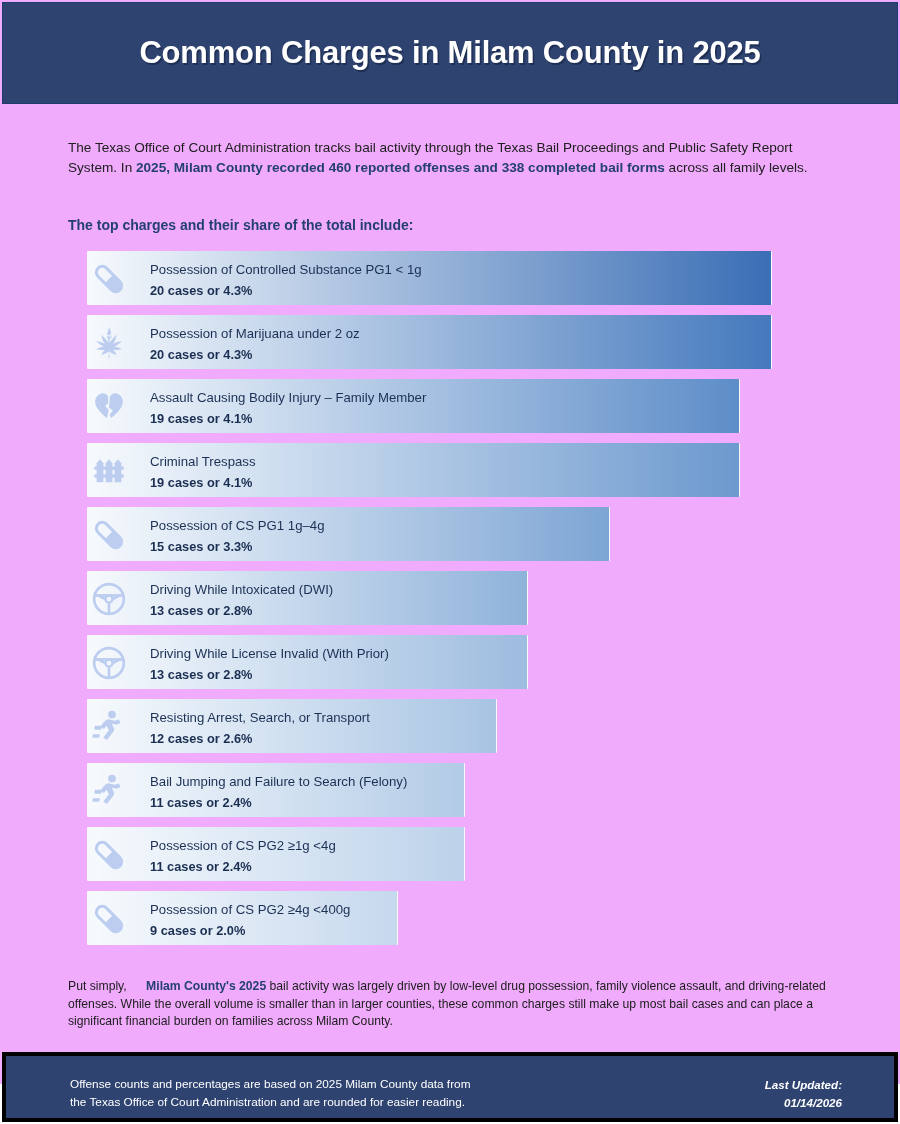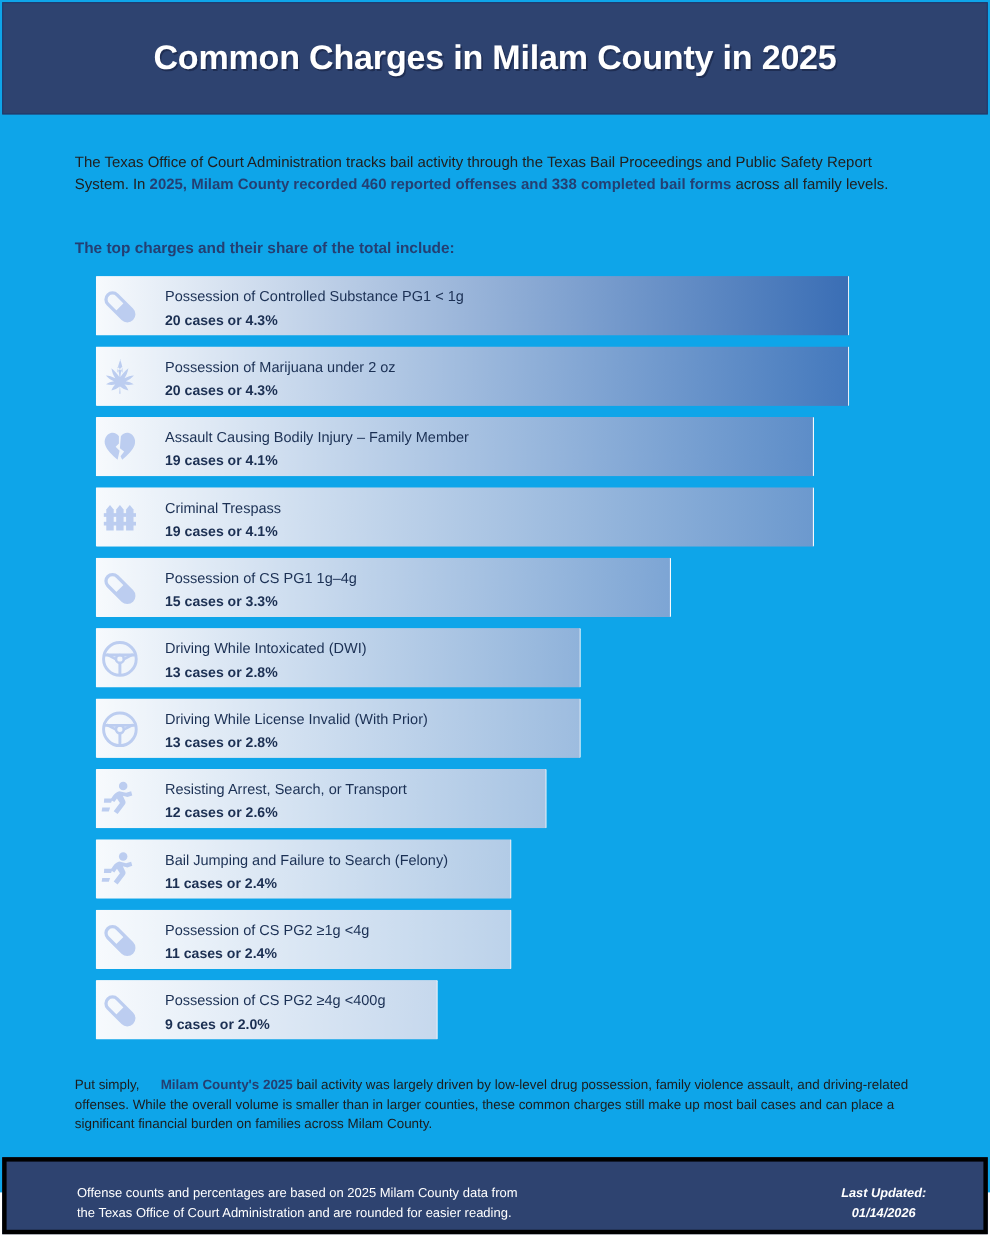--- a/index.html
+++ b/index.html
@@ -2,21 +2,21 @@
 <html><head>
 <meta charset="utf-8">
 <style>
   * { box-sizing: border-box; margin: 0; padding: 0; }
   html, body {
     width: 900px; height: 1124px;
     background: #ffffff;
     font-family: "Liberation Sans", sans-serif;
     overflow: hidden;
   }
-  .page { position: relative; width: 900px; height: 1084px; background:#0ea5e9; }
+  .page { position: relative; width: 900px; height: 1084px; background:#f0abfc; }
 
   
   .header {
     position: absolute; left: 2px; top: 2px; width: 896px; height: 102px;
     background: #2e4370;
     border: 1px solid #1f3a6d;
     display: flex; align-items: center; justify-content: center;
   }
   .header-title {
     color: #ffffff;
@@ -79,21 +79,21 @@
     background: #2e4370;
     border: 4px solid #000000;
   }
   .footer-note {
     position: absolute; left: 64px; top: 20px;
     color: #ffffff; font-size: 11.8px; line-height: 17.5px;
   }
   .footer-updated {
     position: absolute; right: 52px; top: 20px;
     color: #ffffff; font-size: 11.6px; line-height: 17.5px;
-    font-style: italic; font-weight: bold; text-align: center;
+    font-style: italic; font-weight: bold; text-align: right;
   }
 </style>
 </head>
 <body>
 
 <div class="page">
 
   <div class="header">
     <div class="header-title">Common Charges in Milam County in 2025</div>
   </div>

